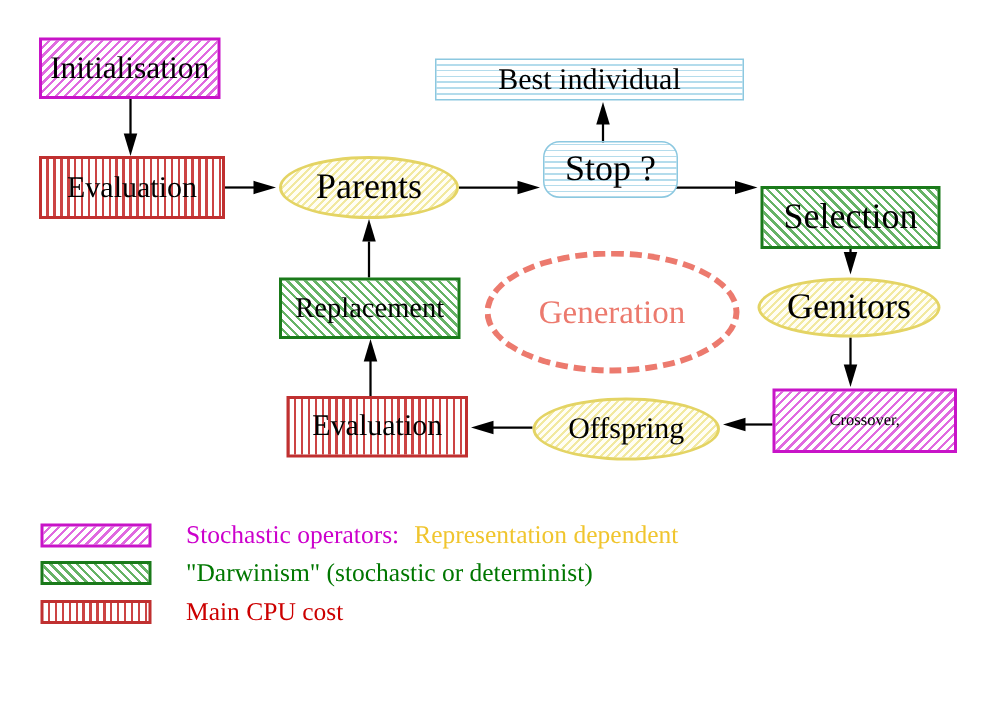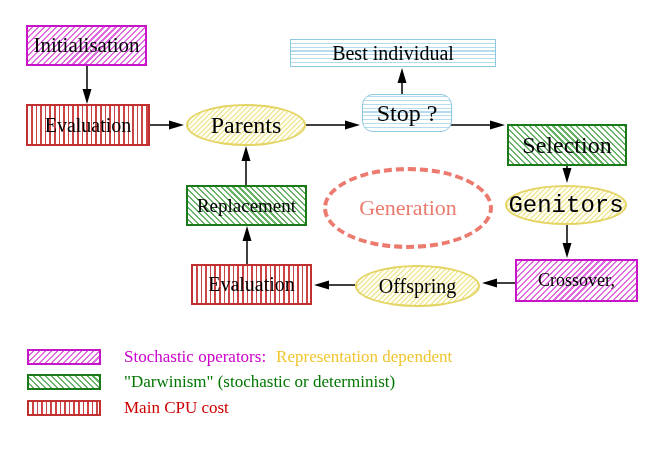--- a/index.html
+++ b/index.html
@@ -35,21 +35,21 @@
   .dashed-ellipse{
     border:4px dashed #ec7a6e;border-radius:50%;color:#ec7a6e;
   }
   
   .fs-init{font-size:21px;}
   .fs-eval{font-size:20px;}
   .fs-mid{font-size:24px;}
   .fs-best{font-size:20px;}
   .fs-repl{font-size:19px;}
   .fs-gen{font-size:22px;}
-  .fs-cross{font-size:18px;line-height:17px;}
+  .fs-cross{font-size:11px;line-height:17px;}
   .arrows{position:absolute;left:0;top:0;width:662px;height:471px;pointer-events:none;}
   
   .legend-row{position:absolute;left:27px;display:flex;align-items:center;}
   .swatch{width:74px;height:16px;box-sizing:border-box;margin-right:23px;flex:0 0 auto;}
   .legend-text{font-size:17px;white-space:nowrap;}
   .lt-magenta{color:#cc00cc;}
   .lt-yellow{color:#f0c52e;margin-left:10px;}
   .lt-green{color:#007700;}
   .lt-red{color:#cc0000;}
   .lt-blue{color:#99cce8;}
@@ -106,21 +106,21 @@
   <div class="node stripe-cyan fs-best" style="left:290px;top:39px;width:206px;height:28px;">Best individual</div>
 
   <div class="node stripe-cyan fs-mid" style="left:362px;top:94px;width:90px;height:38px;border-radius:11px;">Stop ?</div>
 
   <div class="node hatch-green fs-mid" style="left:507px;top:104px;width:120px;height:42px;margin-top:20px;">Selection</div>
 
   <div class="node hatch-green fs-repl" style="left:186px;top:185px;width:121px;height:41px;">Replacement</div>
 
   <div class="node dashed-ellipse fs-gen" style="left:323px;top:167px;width:170px;height:82px;">Generation</div>
 
-  <div class="node ellipse-yellow fs-mid" style="left:505px;top:185px;width:122px;height:40px;font-family:Liberation Mono, monospace;">Genitors</div>
+  <div class="node ellipse-yellow fs-mid" style="left:505px;top:185px;width:122px;height:40px;">Genitors</div>
 
   <div class="node stripe-red fs-eval" style="left:191px;top:264px;width:121px;height:41px;">Evaluation</div>
 
   <div class="node ellipse-yellow fs-eval" style="left:355px;top:265px;width:125px;height:42px;">Offspring</div>
 
   <div class="node hatch-magenta fs-cross" style="left:515px;top:259px;width:123px;height:43px;flex-direction:column;">
     <span>Crossover,</span>
   </div>
 
   <div class="legend-row" style="top:347px;">

